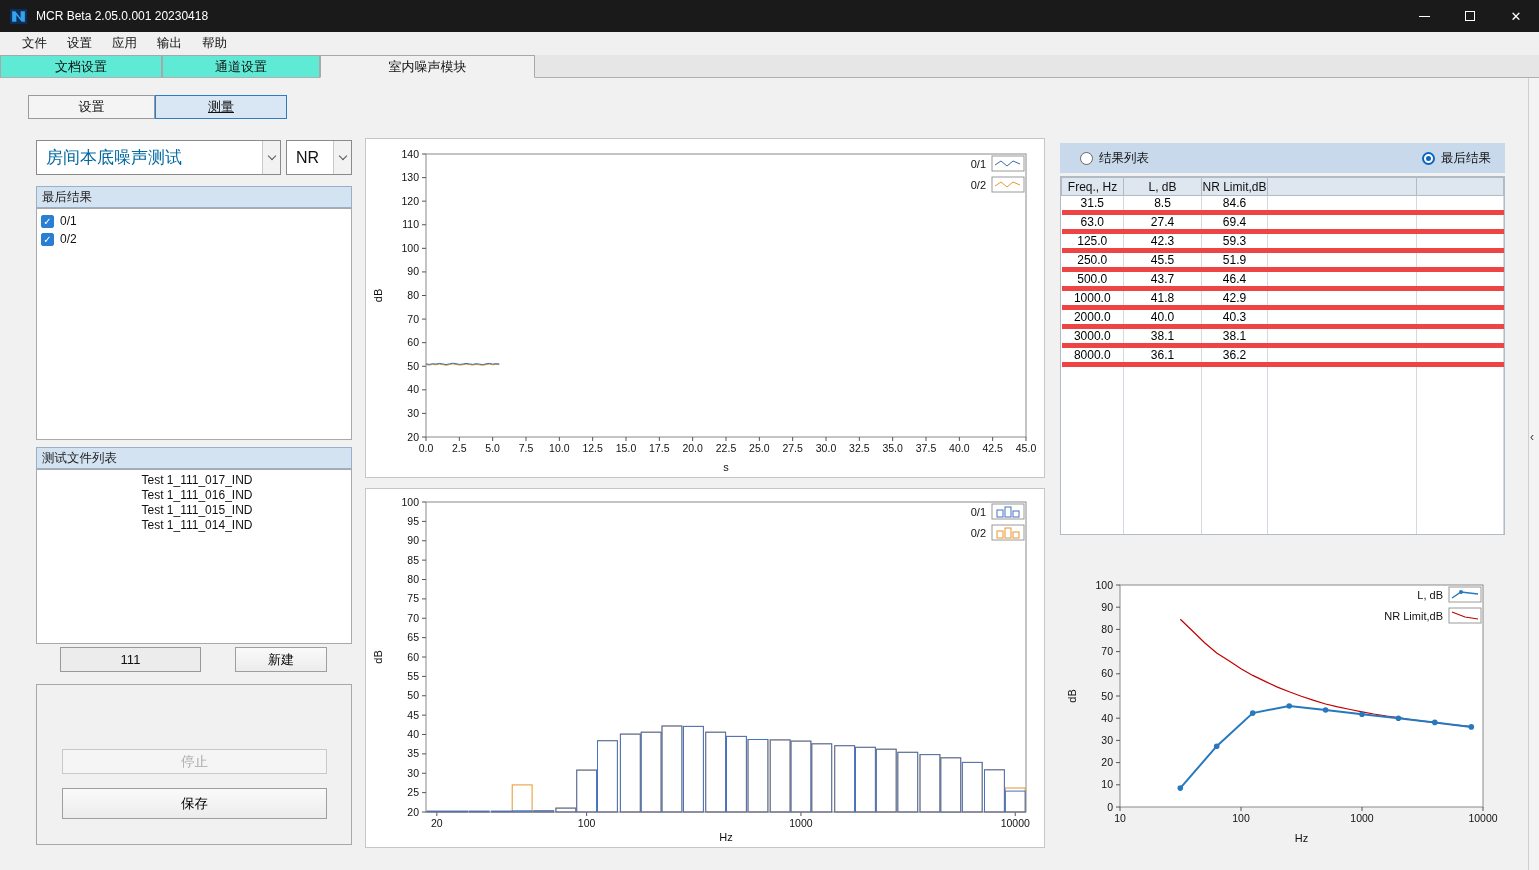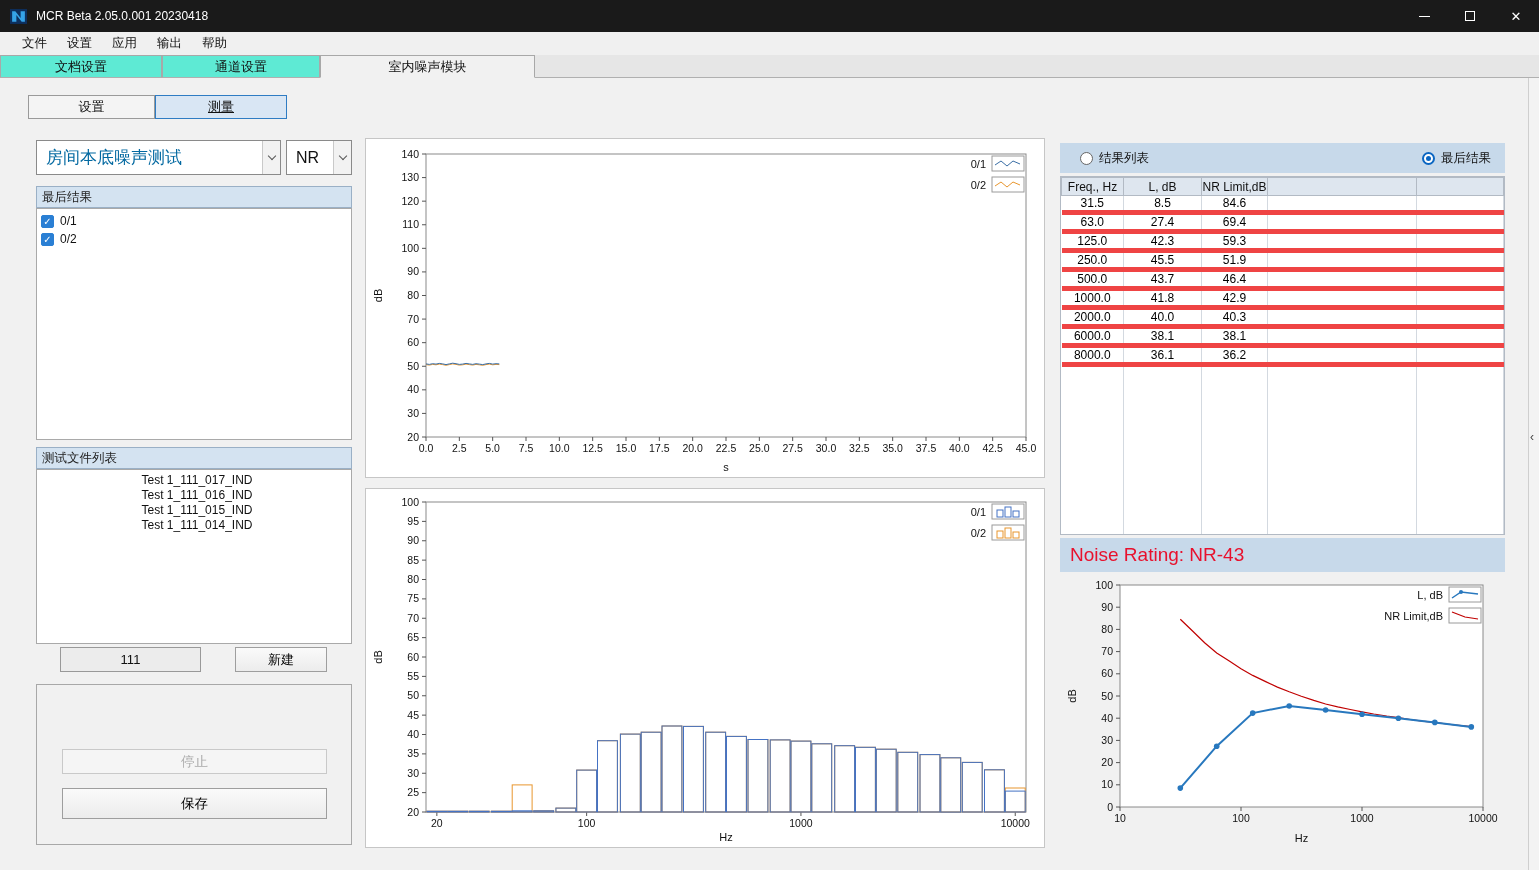--- a/index.html
+++ b/index.html
@@ -421,21 +421,21 @@
             <td></td>
           </tr>
           <tr class="filled">
             <td>2000.0</td>
             <td>40.0</td>
             <td>40.3</td>
             <td></td>
             <td></td>
           </tr>
           <tr class="filled">
-            <td>6000.0</td>
+            <td>3000.0</td>
             <td>38.1</td>
             <td>38.1</td>
             <td></td>
             <td></td>
           </tr>
           <tr class="filled">
             <td>8000.0</td>
             <td>36.1</td>
             <td>36.2</td>
             <td></td>
@@ -515,23 +515,20 @@
             <td></td>
             <td></td>
             <td></td>
             <td></td>
             <td></td>
           </tr>
         </tbody>
     </table>
   </div>
 
-  <div class="noise-rating-bar">
-    <span class="noise-rating-text">Noise Rating: NR-43</span>
-  </div>
 
   <div class="chart-panel" style="left:1060px;top:575px;width:445px;height:273px;">
       <svg width="445" height="273" viewBox="0 0 445 273">
         <rect x="60" y="10" width="363" height="222" fill="#ffffff" stroke="#8a8a8a" stroke-width="1"></rect>
         <line x1="56" y1="232" x2="60" y2="232" stroke="#555"></line>
         <text x="53" y="235.5" text-anchor="end" font-size="10.5" fill="#111">0</text>
         <line x1="56" y1="209.8" x2="60" y2="209.8" stroke="#555"></line>
         <text x="53" y="213.3" text-anchor="end" font-size="10.5" fill="#111">10</text>
         <line x1="56" y1="187.60000000000002" x2="60" y2="187.60000000000002" stroke="#555"></line>
         <text x="53" y="191.10000000000002" text-anchor="end" font-size="10.5" fill="#111">20</text>

